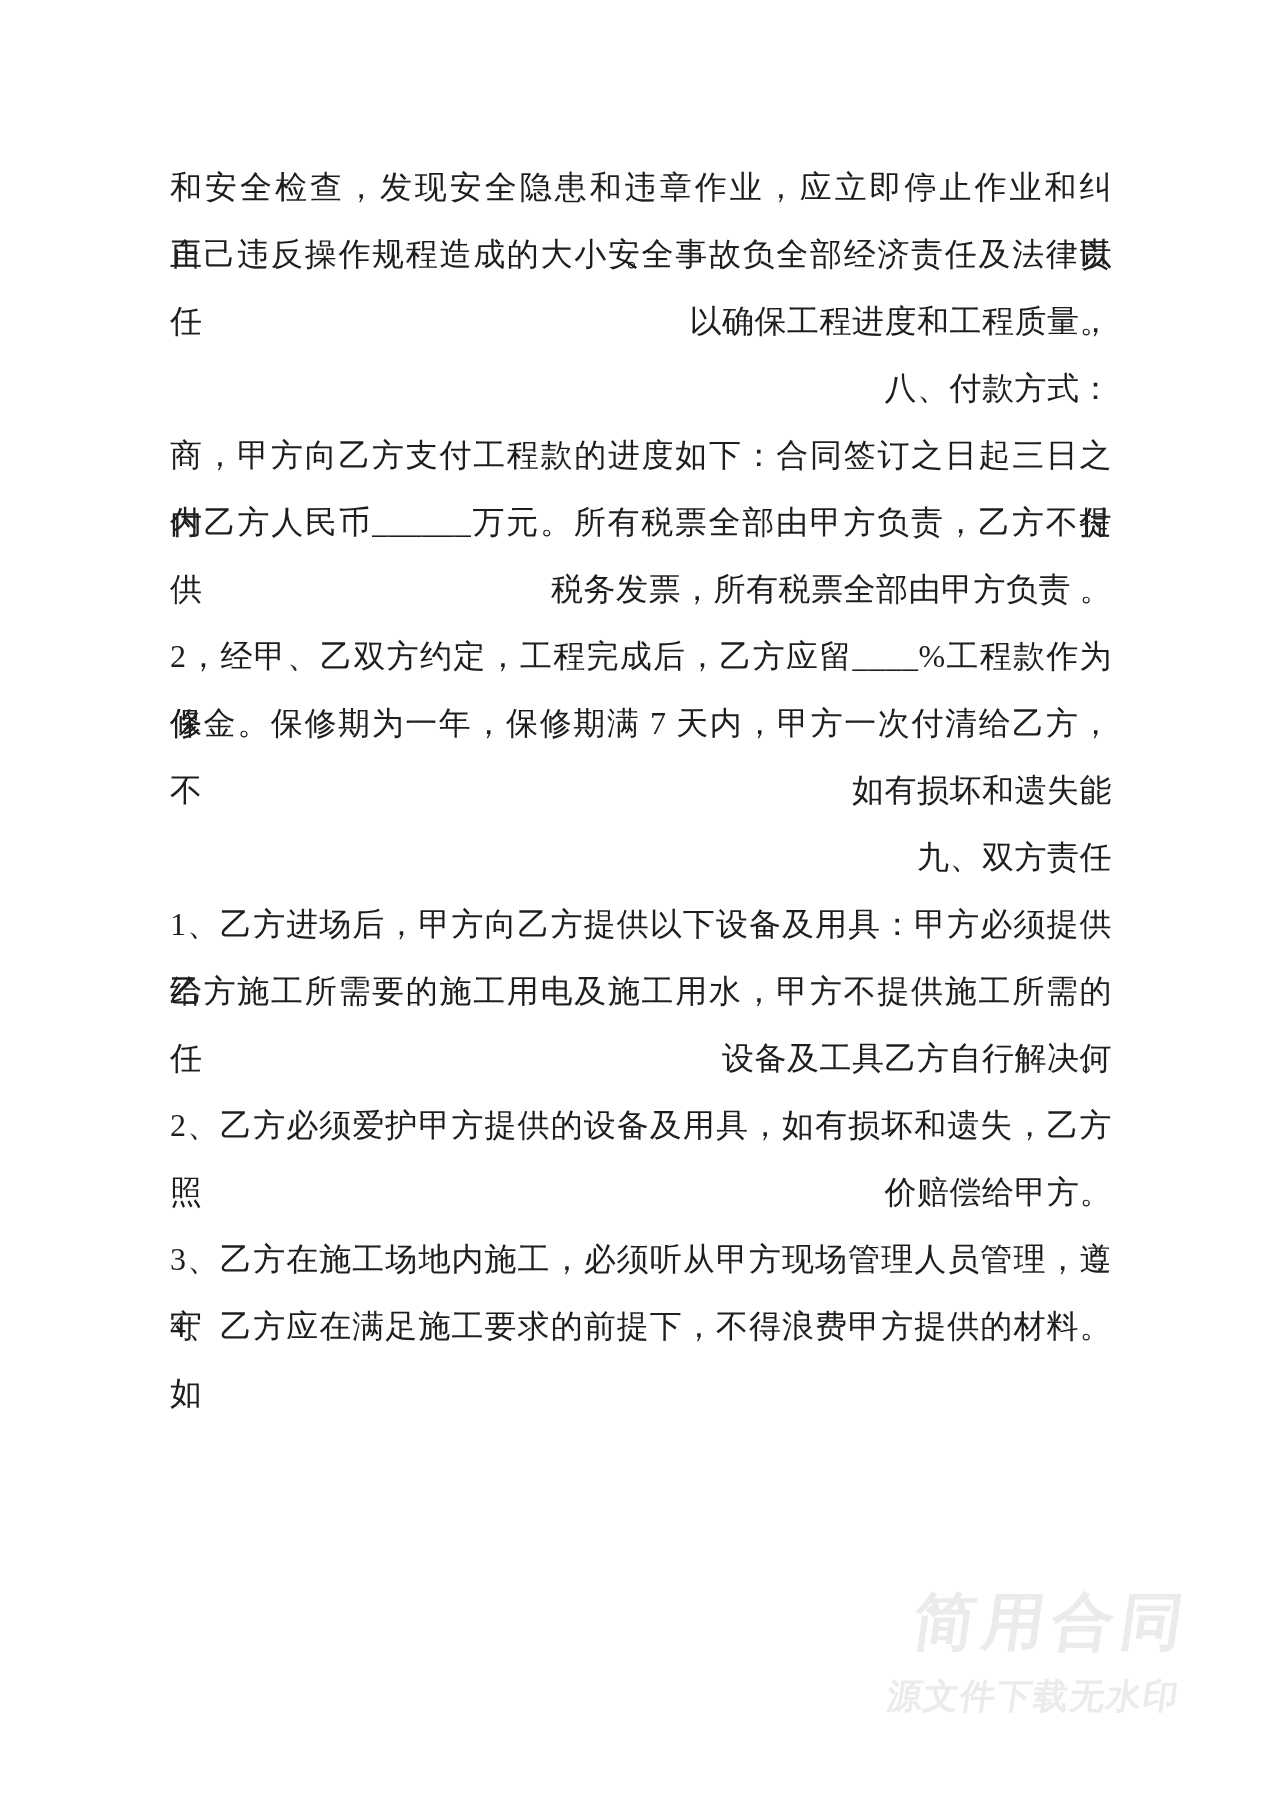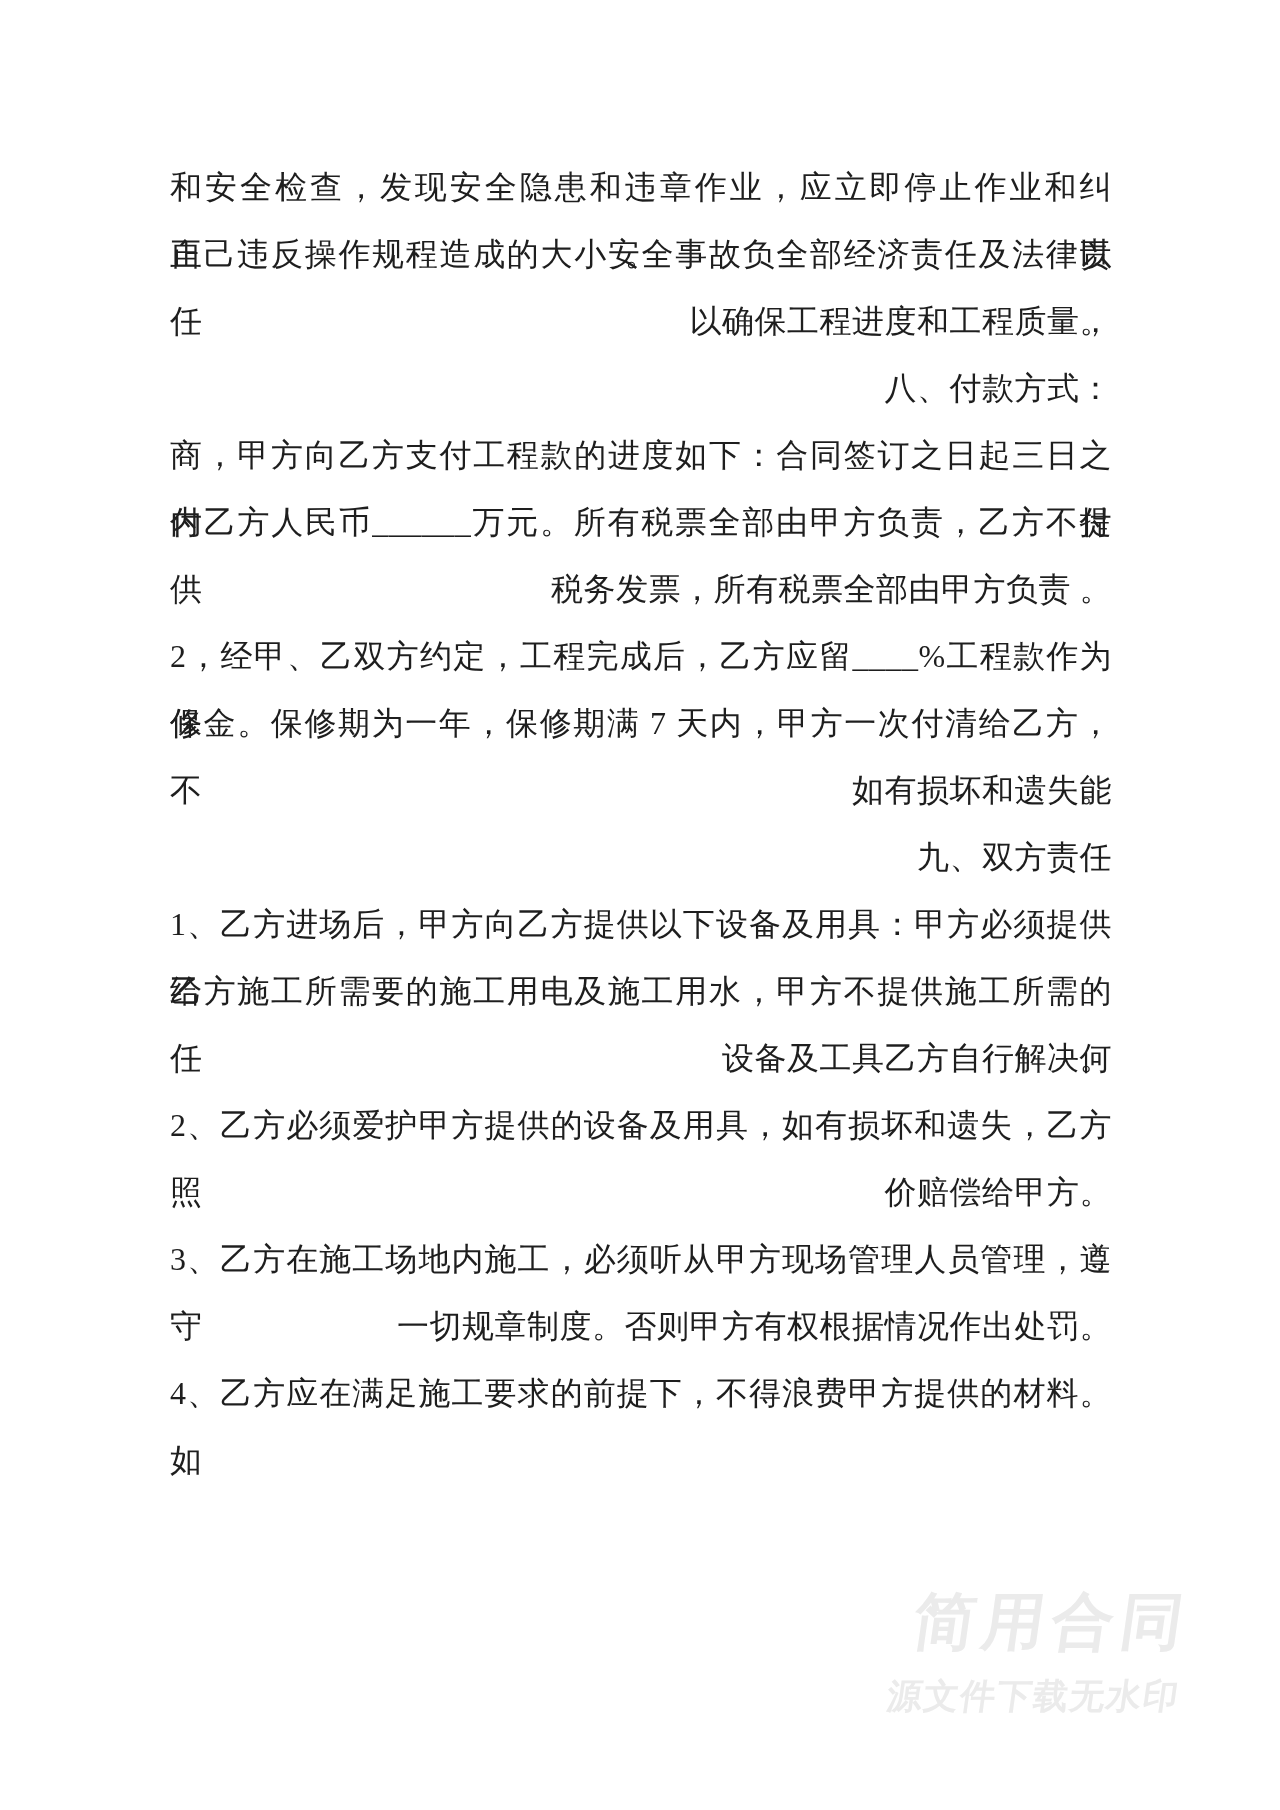--- a/index.html
+++ b/index.html
@@ -96,21 +96,20 @@
       <div class="line fill">乙方施工所需要的施工用电及施工用水，甲方不提供施工所需的任何</div>
 
       <div class="line">设备及工具乙方自行解决。</div>
 
       <div class="line fill">2、乙方必须爱护甲方提供的设备及用具，如有损坏和遗失，乙方照</div>
 
       <div class="line">价赔偿给甲方。</div>
 
       <div class="line fill">3、乙方在施工场地内施工，必须听从甲方现场管理人员管理，遵守</div>
 
-      <div class="line">一切规章制度。否则甲方有权根据情况作出处罚。</div>
 
       <div class="line fill">4、乙方应在满足施工要求的前提下，不得浪费甲方提供的材料。如</div>
     </div>
 
   <div class="watermark" style="color: rgb(235, 235, 235);">
     <div class="wm-title">简用合同</div>
     <div class="wm-subtitle">源文件下载无水印</div>
   </div>
 
 </div>

